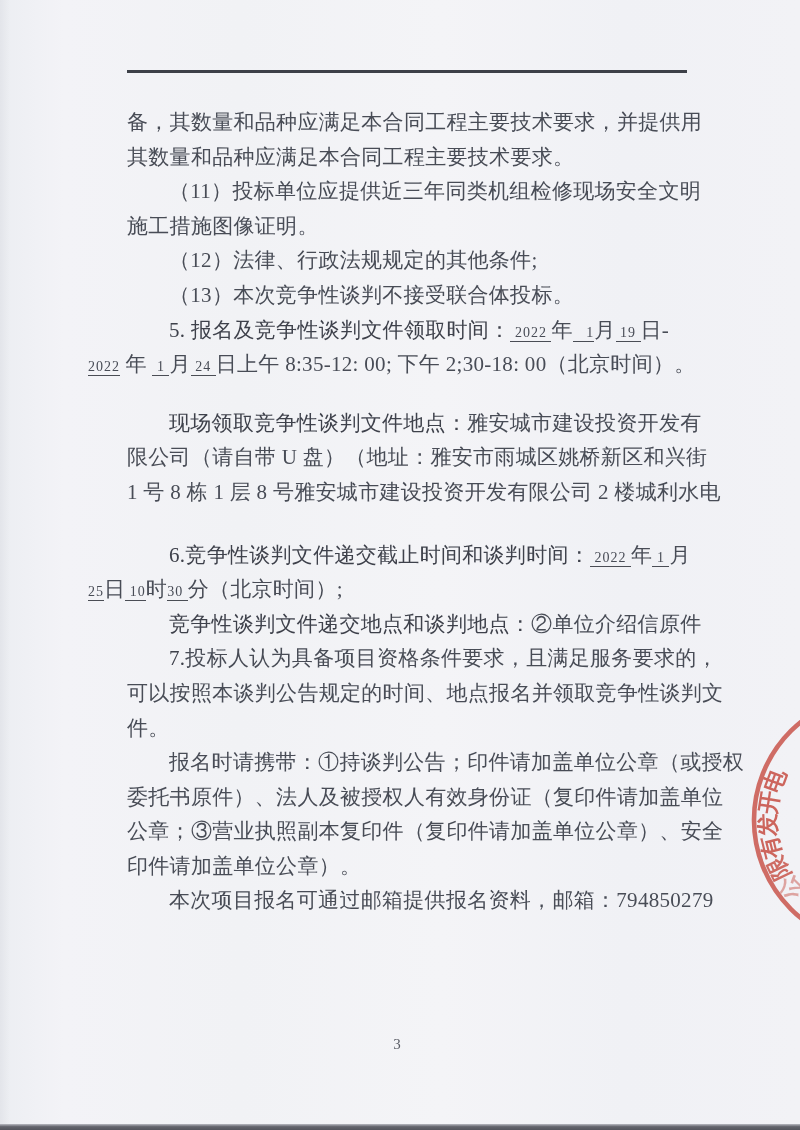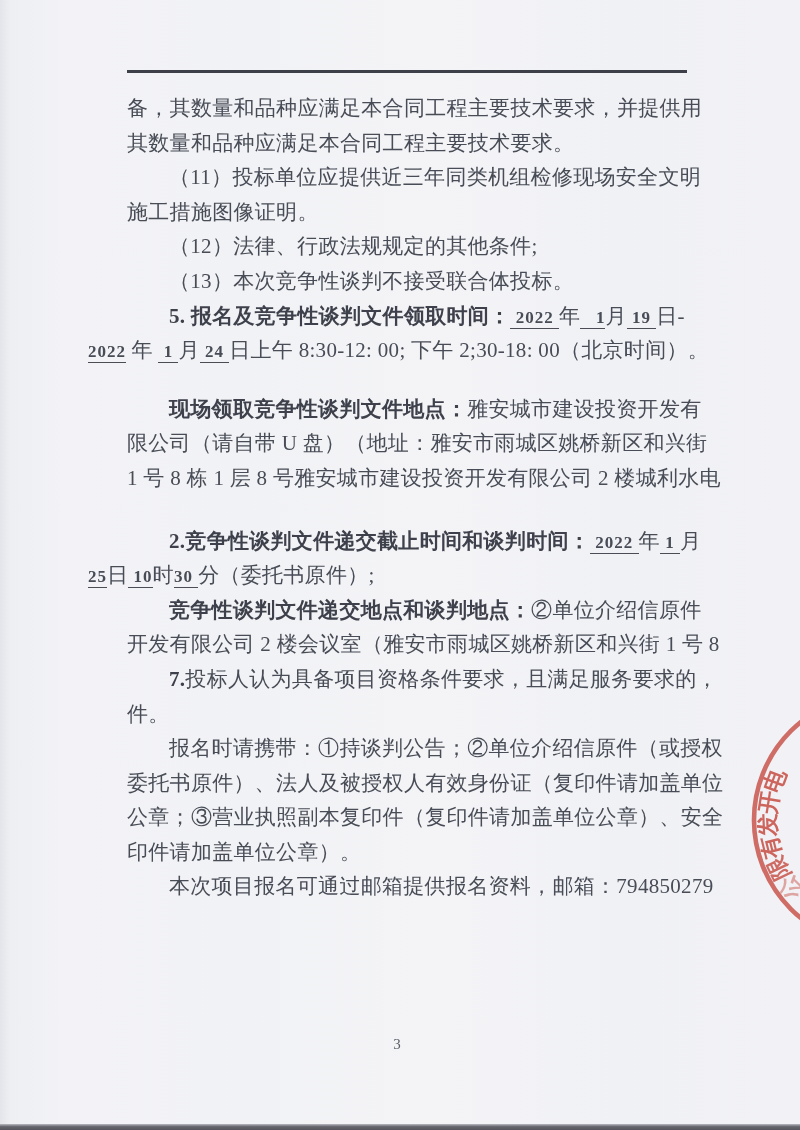--- a/index.html
+++ b/index.html
@@ -10,36 +10,35 @@
   .page{
     position:relative;width:800px;height:1130px;
     background:linear-gradient(90deg,#eceef2 0%,#f3f3f7 8%,#f1f2f5 30%,#f4f4f7 55%,#f0f1f5 78%,#f2f2f6 100%);
     overflow:hidden;
   }
   .top-rule{
     position:absolute;left:127px;top:70px;width:560px;height:3px;
     background:#3d4048;
   }
   .doc{
-    position:absolute;left:127px;top:91px;width:600px;
+    position:absolute;left:127px;top:105px;width:600px;
     font-size:21px;color:#484c56;letter-spacing:0.3px;
   }
   .line{height:34.6px;line-height:34.6px;white-space:pre;}
   .line span{white-space:pre;}
   .ind{padding-left:42px;}
   .out{margin-left:-39px;}
   .gap8{margin-top:24px;}
   .gap28{margin-top:28px;}
-  .b{font-weight:bold;color:#3e414b;}
+  .b{font-weight:normal;color:#3e414b;}
   .u{
-    font-size:17px;letter-spacing:1px;
+    font-size:14px;letter-spacing:1px;
     border-bottom:1.6px solid #4a4d55;
     display:inline-block;line-height:normal;
     vertical-align:baseline;
-    font-weight:bold;
   }
   .page-number{
     position:absolute;left:0;top:1036px;width:794px;
     text-align:center;font-size:15px;color:#5a5d66;
   }
   .seal{position:absolute;left:700px;top:688px;}
   .seal text{
     font-family:"Liberation Serif","DejaVu Serif",serif;
     font-size:23px;font-weight:bold;
   }
@@ -60,31 +59,31 @@
   <div class="top-rule"></div>
 
   <div class="doc">
       <div class="line"><span>备，其数量和品种应满足本合同工程主要技术要求，并提供用</span></div>
       <div class="line"><span>其数量和品种应满足本合同工程主要技术要求。</span></div>
       <div class="line ind"><span>（11）投标单位应提供近三年同类机组检修现场安全文明</span></div>
       <div class="line"><span>施工措施图像证明。</span></div>
       <div class="line ind"><span>（12）法律、行政法规规定的其他条件;</span></div>
       <div class="line ind"><span>（13）本次竞争性谈判不接受联合体投标。</span></div>
       <div class="line ind"><span class="b">5. 报名及竞争性谈判文件领取时间：</span><span class="u"> 2022 </span><span>年</span><span class="u">   1</span><span>月</span><span class="u"> 19 </span><span>日-</span></div>
-      <div class="line out"><span class="u">2022</span><span> 年 </span><span class="u"> 1 </span><span>月</span><span class="u"> 24 </span><span>日上午 8:30-12: 00; 下午 2;30-18: 00（北京时间）。</span></div>
+      <div class="line out"><span class="u">2022</span><span> 年 </span><span class="u"> 1 </span><span>月</span><span class="u"> 24 </span><span>日上午 8:35-12: 00; 下午 2;30-18: 00（北京时间）。</span></div>
       <div class="line ind gap8"><span class="b">现场领取竞争性谈判文件地点：</span><span>雅安城市建设投资开发有</span></div>
       <div class="line"><span>限公司（请自带 U 盘）（地址：雅安市雨城区姚桥新区和兴街</span></div>
       <div class="line"><span>1 号 8 栋 1 层 8 号雅安城市建设投资开发有限公司 2 楼城利水电</span></div>
-      <div class="line ind gap28"><span class="b">2.竞争性谈判文件递交截止时间和谈判时间：</span><span class="u"> 2022 </span><span>年</span><span class="u"> 1 </span><span>月</span></div>
-      <div class="line out"><span class="u">25</span><span>日</span><span class="u"> 10</span><span>时</span><span class="u">30 </span><span>分（委托书原件）;</span></div>
+      <div class="line ind gap28"><span class="b">6.竞争性谈判文件递交截止时间和谈判时间：</span><span class="u"> 2022 </span><span>年</span><span class="u"> 1 </span><span>月</span></div>
+      <div class="line out"><span class="u">25</span><span>日</span><span class="u"> 10</span><span>时</span><span class="u">30 </span><span>分（北京时间）;</span></div>
       <div class="line ind"><span class="b">竞争性谈判文件递交地点和谈判地点：</span><span>②单位介绍信原件</span></div>
-      <div class="line"><span>开发有限公司 2 楼会议室（雅安市雨城区姚桥新区和兴街 1 号 8</span></div>
       <div class="line ind"><span class="b">7.</span><span>投标人认为具备项目资格条件要求，且满足服务要求的，</span></div>
+      <div class="line"><span>可以按照本谈判公告规定的时间、地点报名并领取竞争性谈判文</span></div>
       <div class="line"><span>件。</span></div>
-      <div class="line ind"><span>报名时请携带：①持谈判公告；②单位介绍信原件（或授权</span></div>
+      <div class="line ind"><span>报名时请携带：①持谈判公告；印件请加盖单位公章（或授权</span></div>
       <div class="line"><span>委托书原件）、法人及被授权人有效身份证（复印件请加盖单位</span></div>
       <div class="line"><span>公章；③营业执照副本复印件（复印件请加盖单位公章）、安全</span></div>
       <div class="line"><span>印件请加盖单位公章）。</span></div>
       <div class="line ind"><span>本次项目报名可通过邮箱提供报名资料，邮箱：794850279</span></div>
     </div>
 
   <div class="page-number">3</div>
 
   <svg class="seal" width="100" height="270" viewBox="0 0 100 270">
     <g id="seal-group">

